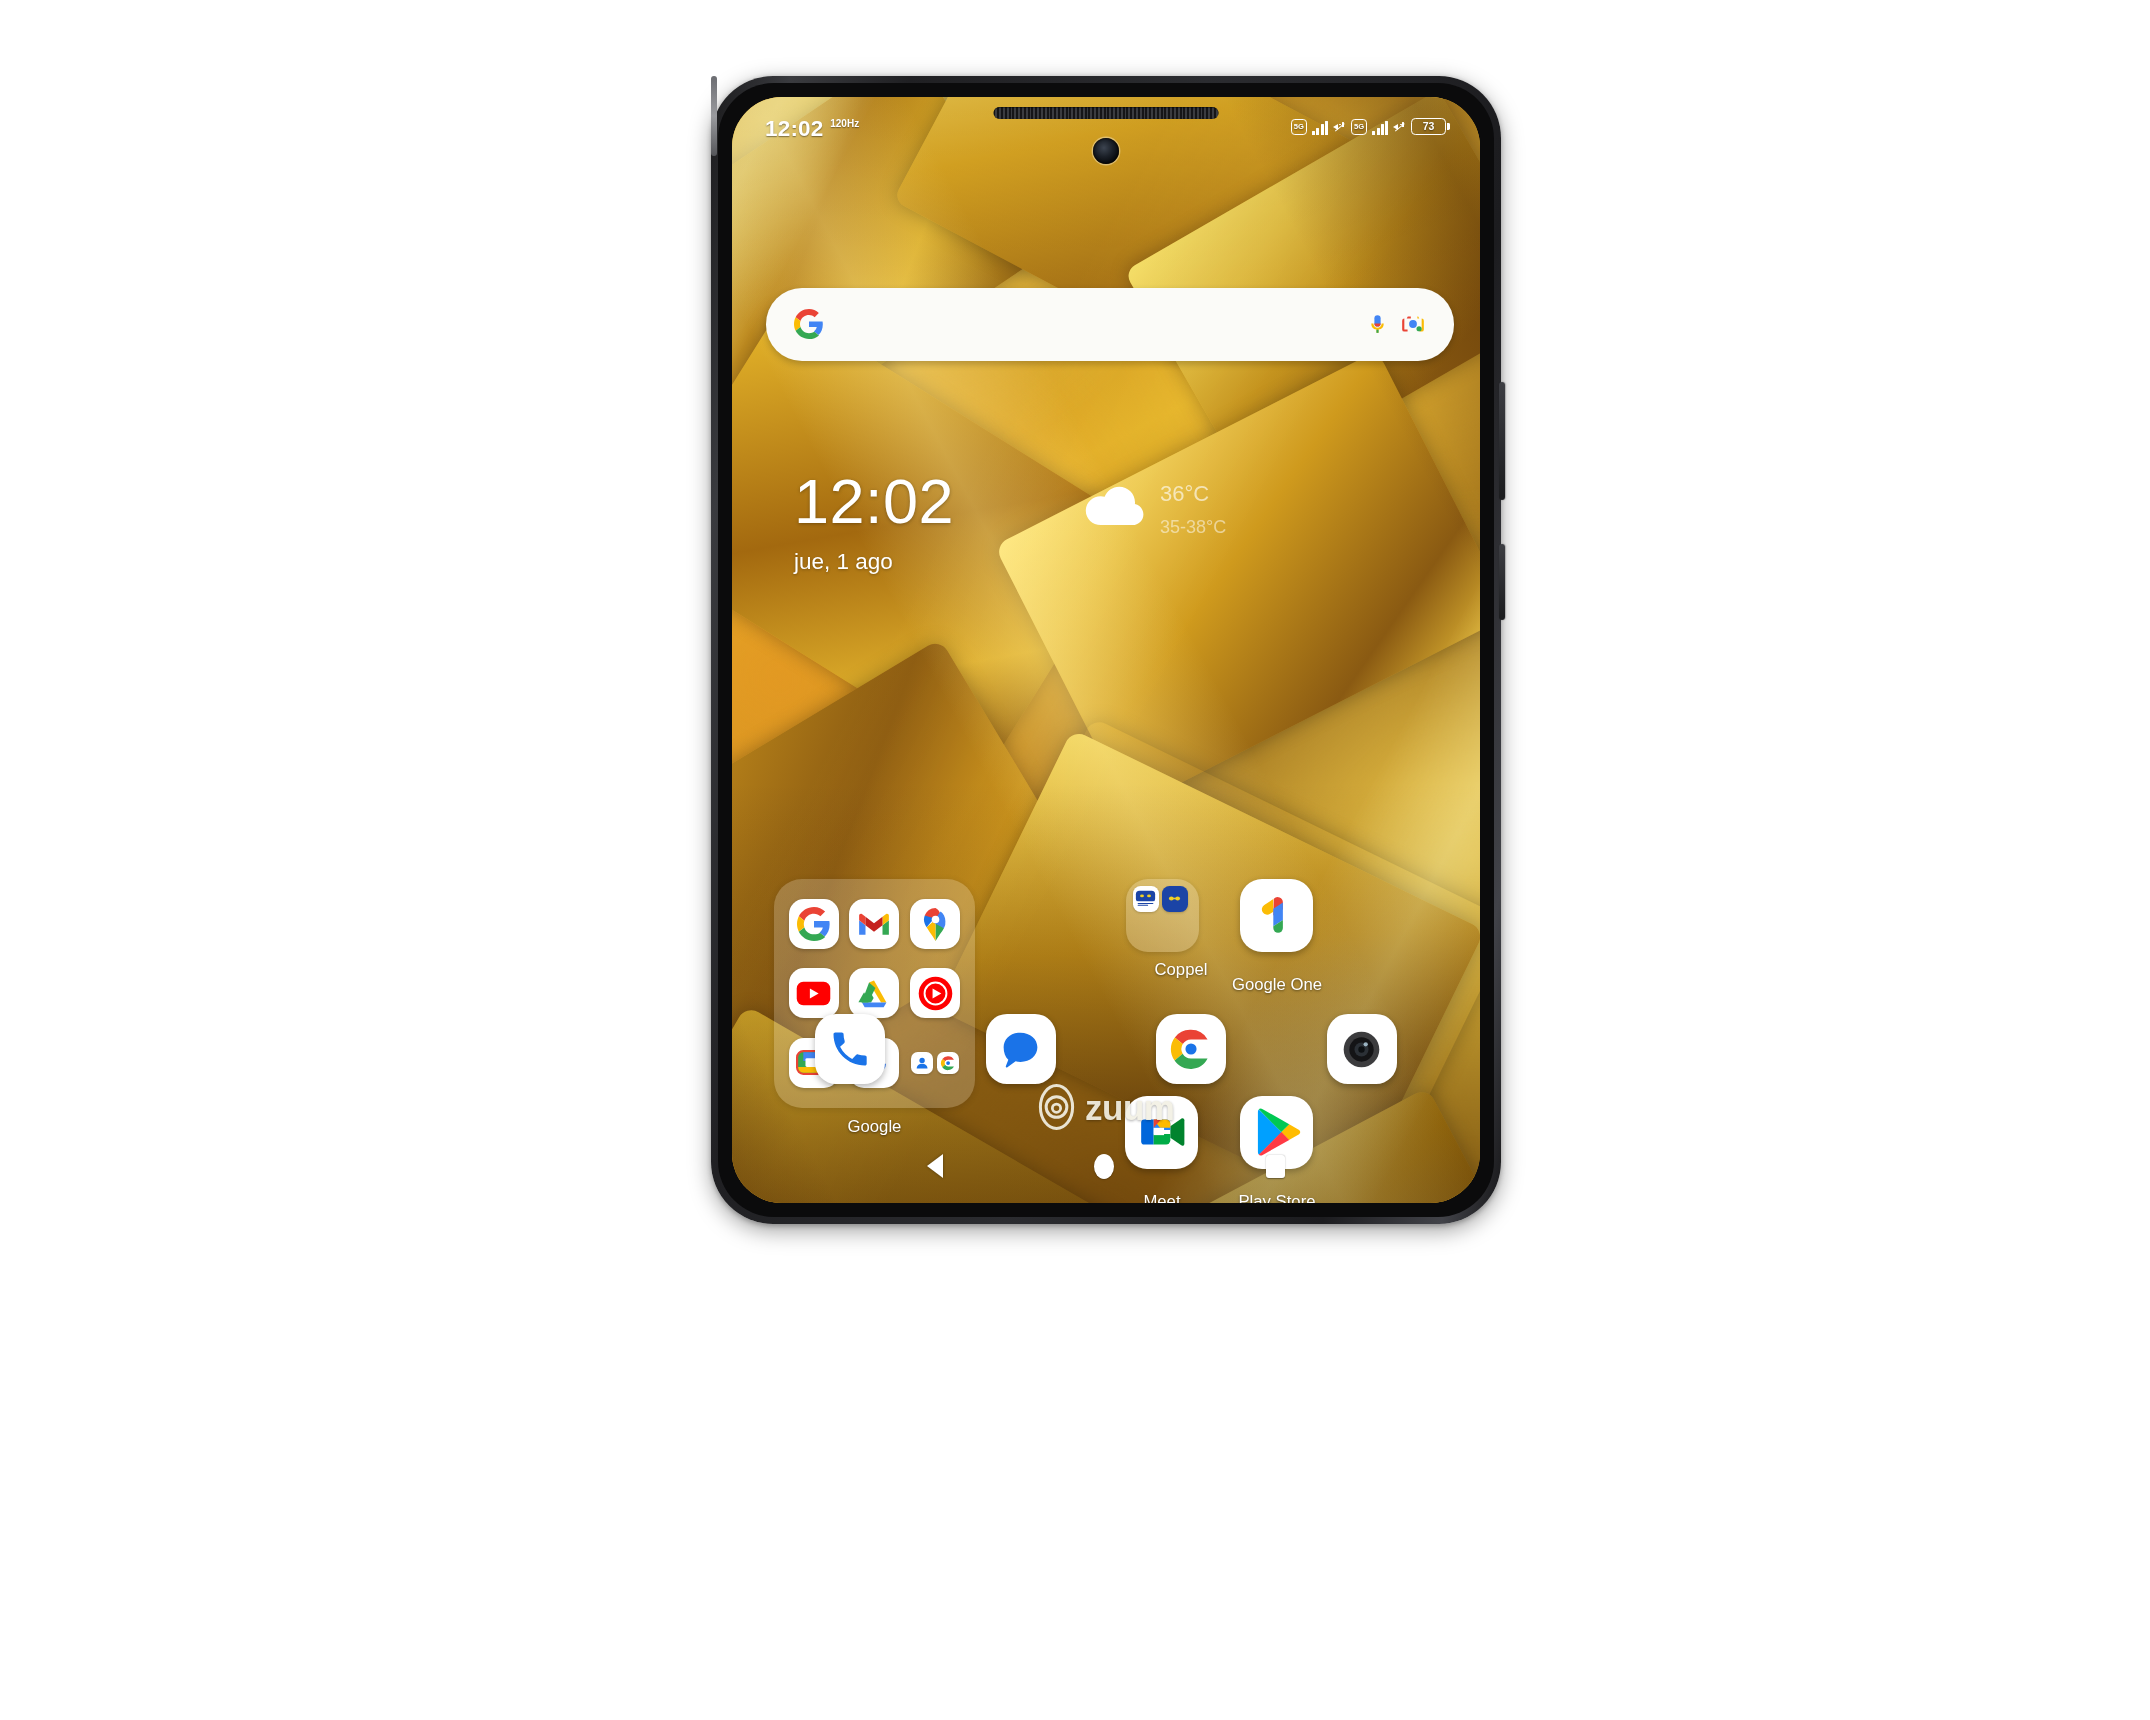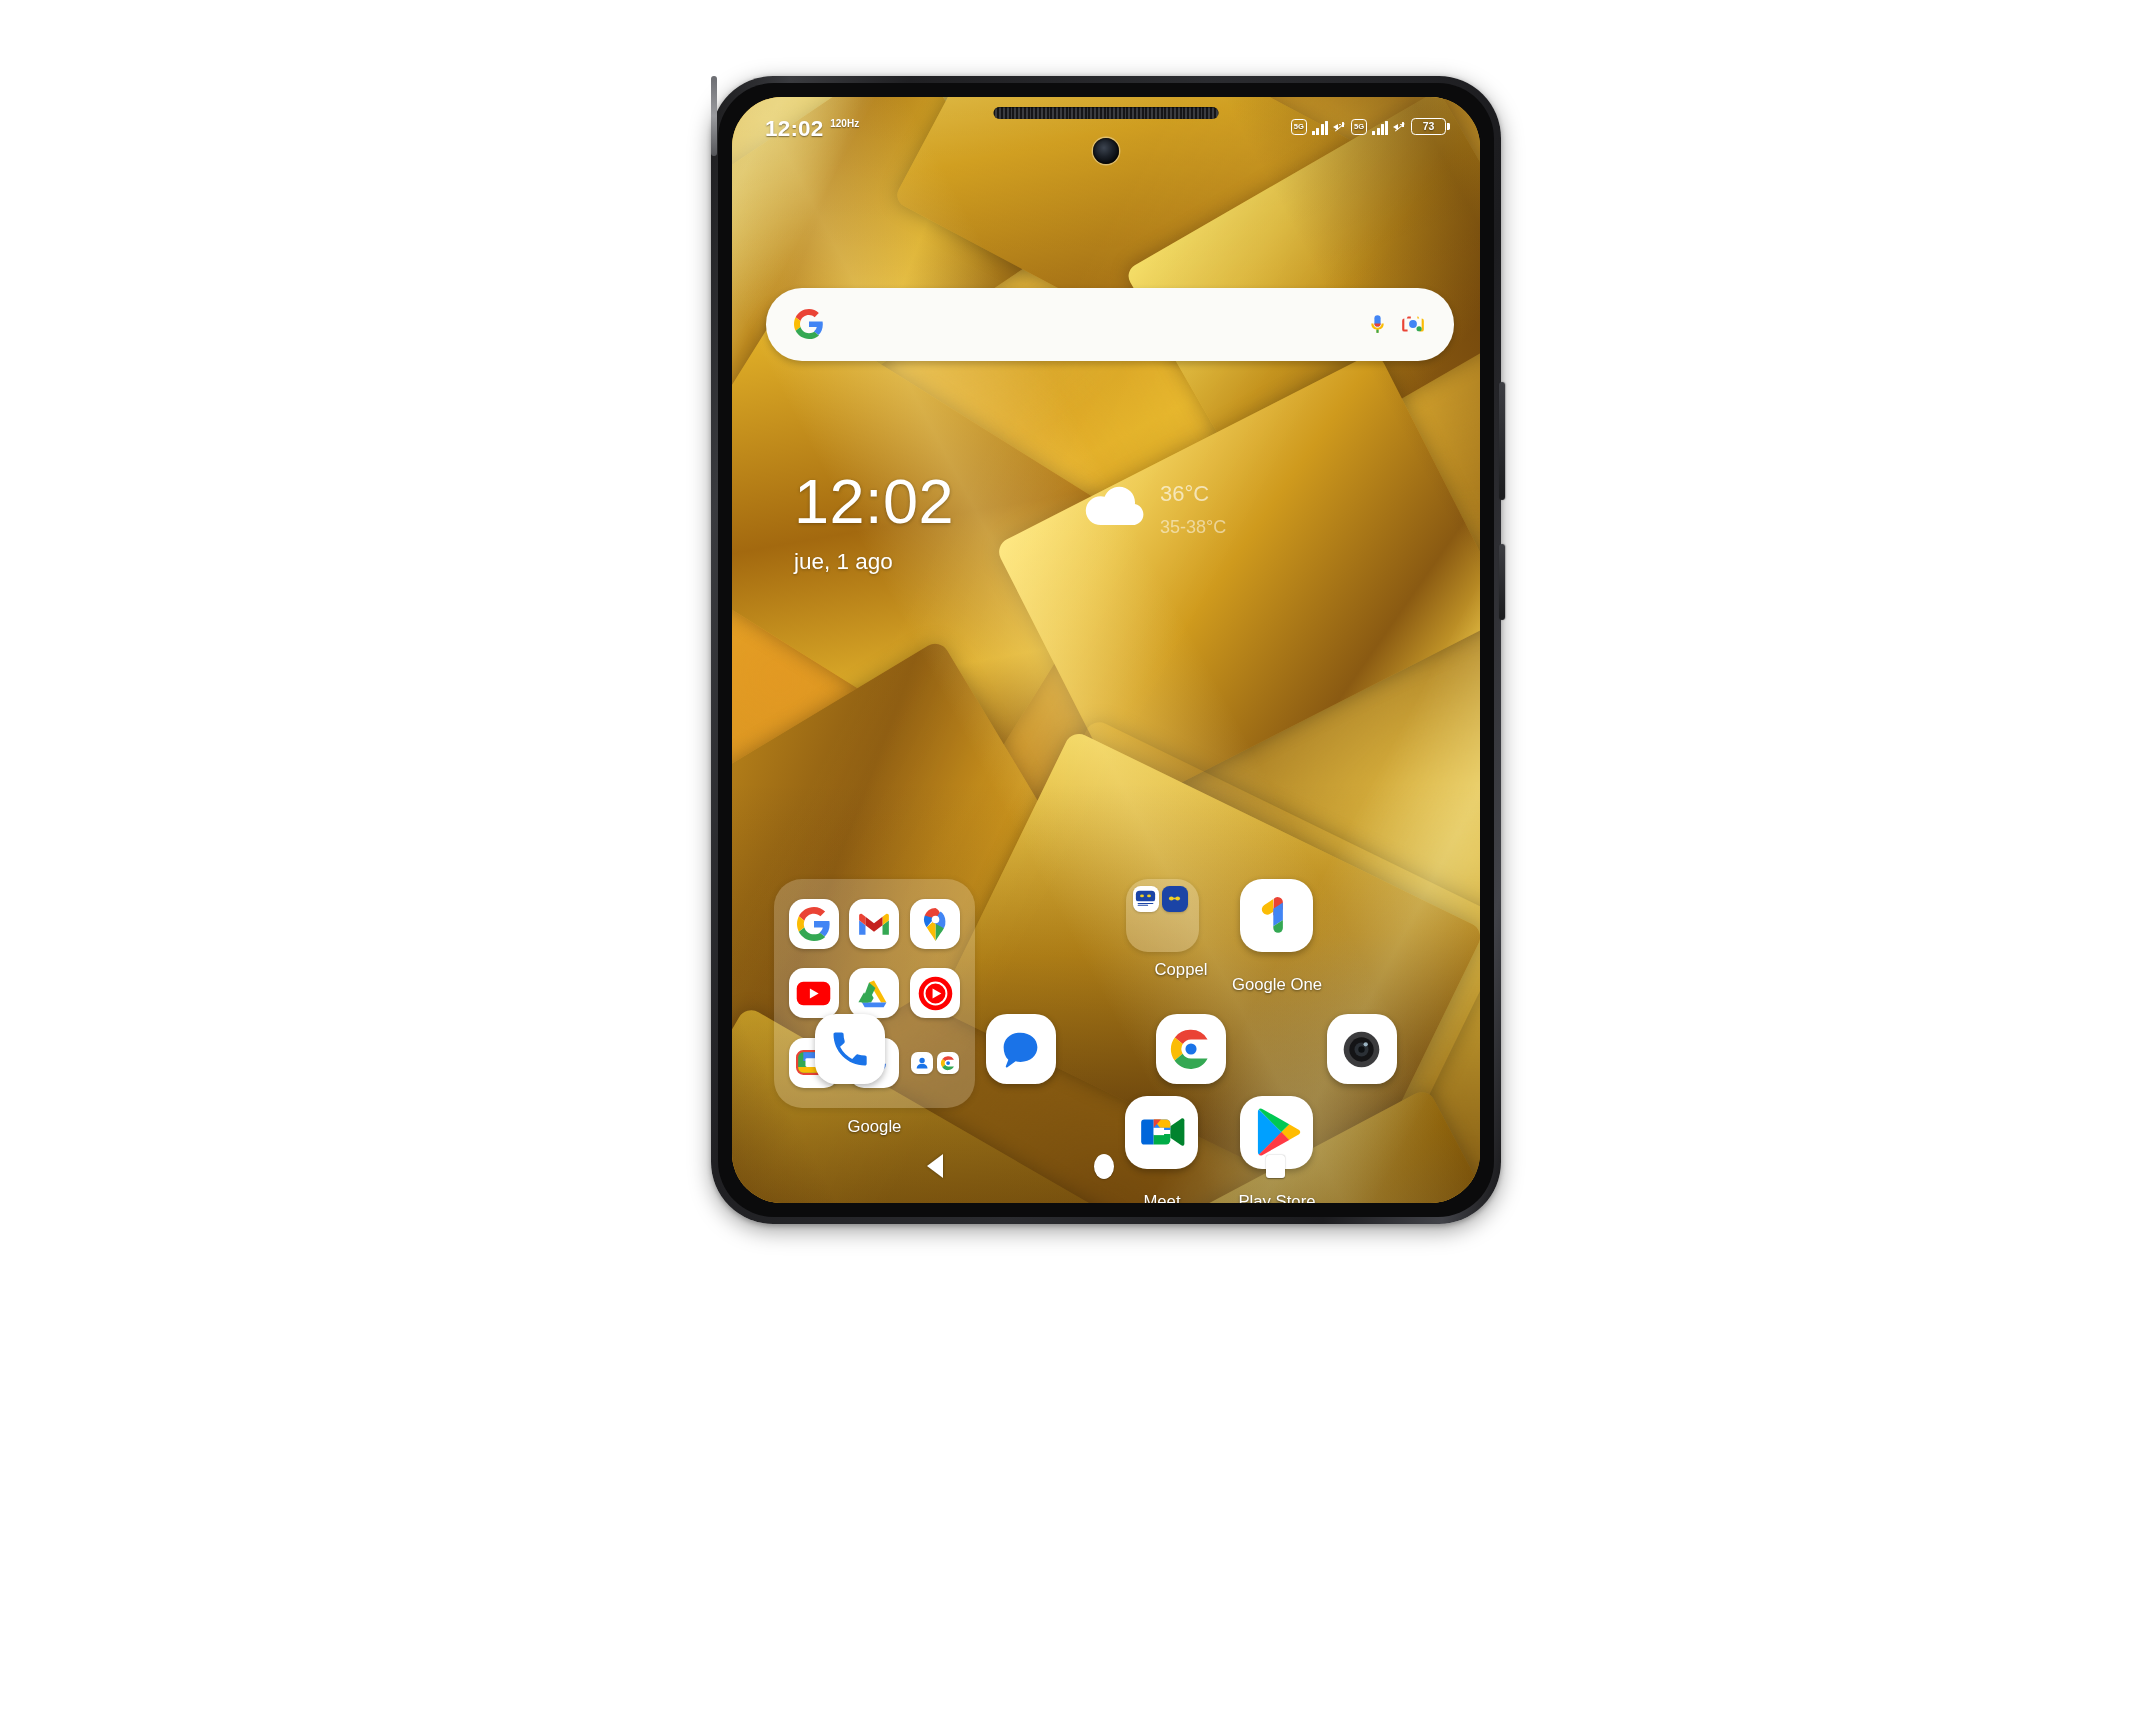--- a/index.html
+++ b/index.html
@@ -565,20 +565,30 @@
           <svg width="45" height="45" viewBox="0 0 48 48">
             <circle cx="24" cy="24" r="19" fill="#3c3c3e"></circle>
             <circle cx="24" cy="24" r="13" fill="#141416"></circle>
             <circle cx="24" cy="24" r="7.5" fill="#2b3036"></circle>
             <circle cx="24" cy="24" r="3.4" fill="#0d1013"></circle>
             <circle cx="28.5" cy="18.5" r="2.3" fill="#b9d7e8" opacity=".8"></circle>
           </svg>
         </div>
       </div>
 
+      <div id="brand">
+        <span>
+          <svg width="37" height="46" viewBox="0 0 32 40">
+            <ellipse cx="16" cy="20" rx="14" ry="18.6" fill="none" stroke="#f2f0e4" stroke-width="2.6"></ellipse>
+            <ellipse cx="16" cy="20" rx="9" ry="9" fill="none" stroke="#f2f0e4" stroke-width="2.6"></ellipse>
+            <circle cx="16" cy="21" r="3.6" fill="none" stroke="#f2f0e4" stroke-width="2.4"></circle>
+          </svg>
+        </span>
+        <span id="brand-text">zuum</span>
+      </div>
 
       <div id="navbar">
         <div id="nav-back"></div>
         <div id="nav-home"></div>
         <div id="nav-recents"></div>
       </div>
 
     </div>
   </div>
 </div>

